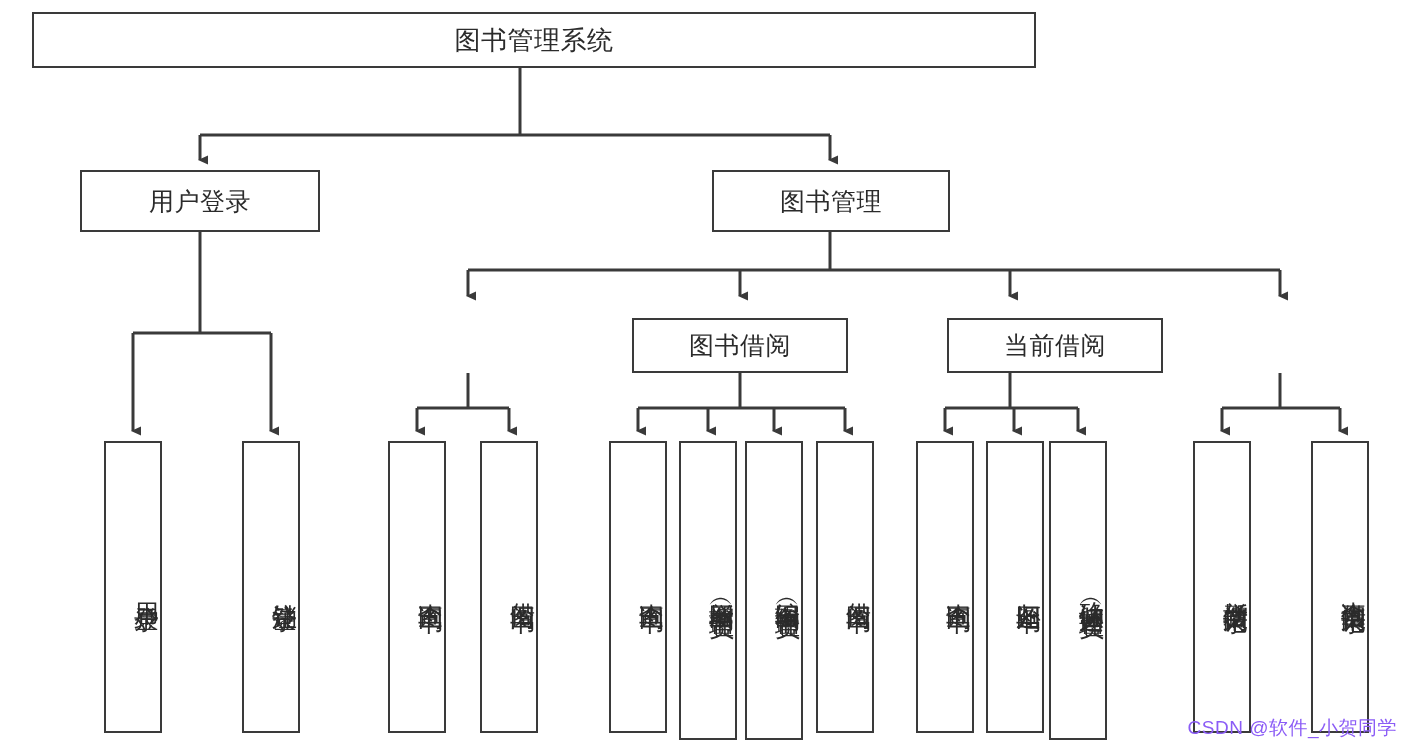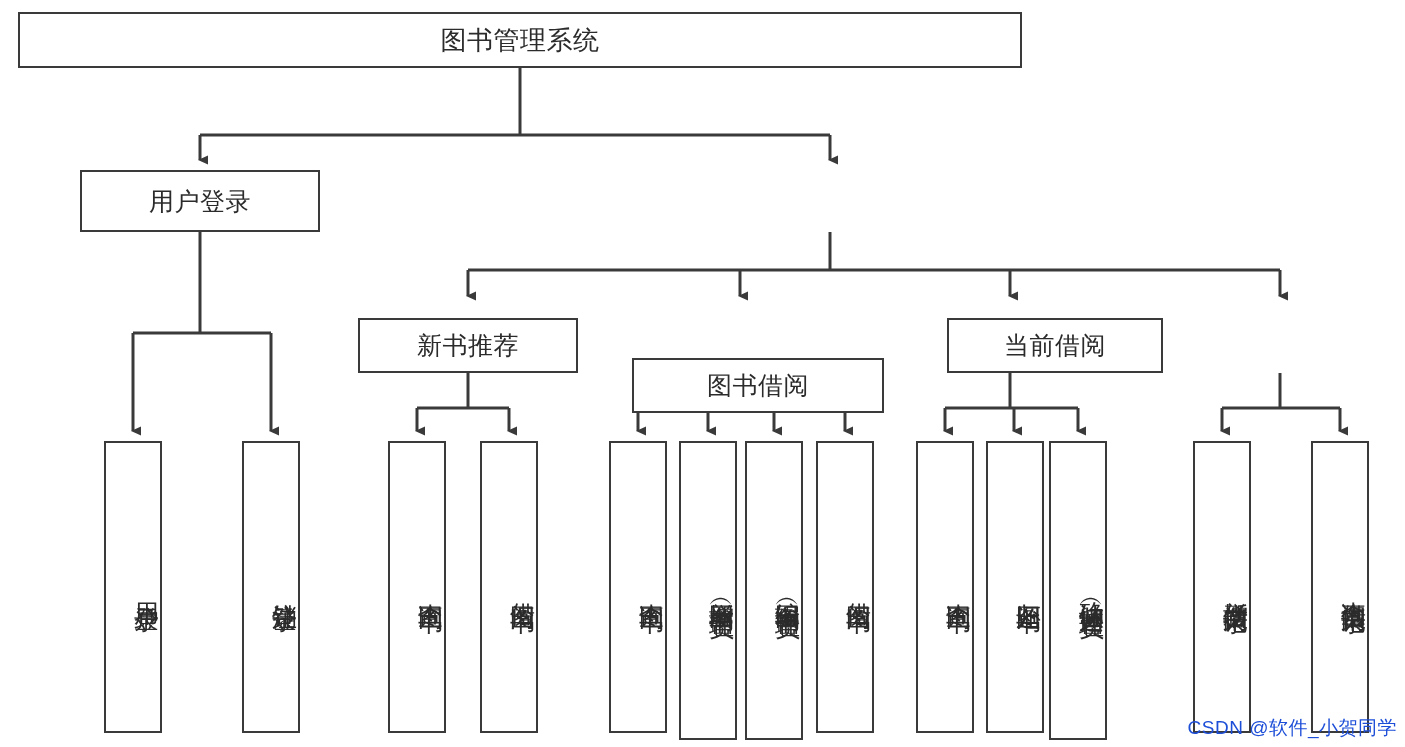--- a/index.html
+++ b/index.html
@@ -57,21 +57,21 @@
     text-align: left;
   }
   .node.root {
     font-size: 26px;
   }
   .watermark {
     position: absolute;
     right: 8px;
     bottom: 6px;
     font-size: 19px;
-    color: #1d4ed8;
+    color: #8b5cf6;
     z-index: 5;
     white-space: nowrap;
     letter-spacing: 0.5px;
   }
 </style>
 </head>
 <body>
 
 <div id="canvas">
 
@@ -118,32 +118,32 @@
       <path d="M1014,408 L1014,431" marker-end="url(#arrow)"></path>
       <path d="M1078,408 L1078,431" marker-end="url(#arrow)"></path>
 
       <path d="M1280,373 L1280,408"></path>
       <path d="M1222,408 L1340,408"></path>
       <path d="M1222,408 L1222,431" marker-end="url(#arrow)"></path>
       <path d="M1340,408 L1340,431" marker-end="url(#arrow)"></path>
     </g>
   </svg>
 
-  <div class="node horiz root" style="left:18px; top:12px; width:1004px; height:56px;">
+  <div class="node horiz root" style="left:32px; top:12px; width:1004px; height:56px;">
     <span>图书管理系统</span>
   </div>
 
   <div class="node horiz" style="left:80px; top:170px; width:240px; height:62px;">
     <span>用户登录</span>
   </div>
+  <div class="node horiz" style="left:712px; top:170px; width:238px; height:62px;">
+    <span>图书管理</span>
+  </div>
 
-  <div class="node horiz" style="left:358px; top:318px; width:220px; height:55px;">
-    <span>新书推荐</span>
-  </div>
-  <div class="node horiz" style="left:632px; top:318px; width:252px; height:55px;margin-top:40px;">
+  <div class="node horiz" style="left:632px; top:318px; width:216px; height:55px;">
     <span>图书借阅</span>
   </div>
   <div class="node horiz" style="left:902px; top:318px; width:216px; height:55px;margin-left:45px;">
     <span>当前借阅</span>
   </div>
 
   <div class="node vert" style="left:104px; top:441px; width:58px; height:292px;">
     <span class="vtext">用户登录</span>
   </div>
   <div class="node vert" style="left:242px; top:441px; width:58px; height:292px;">

